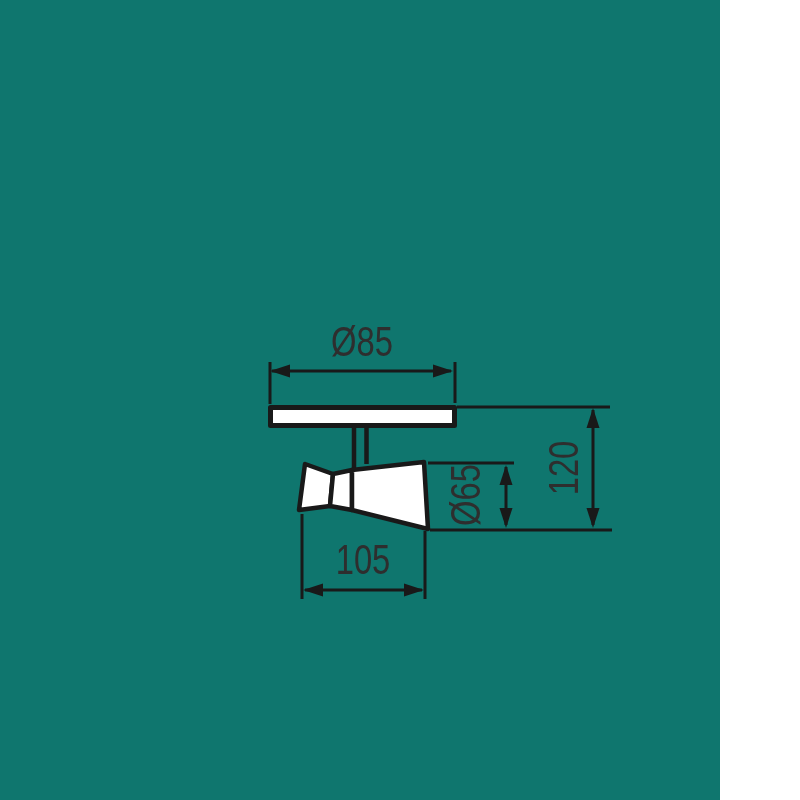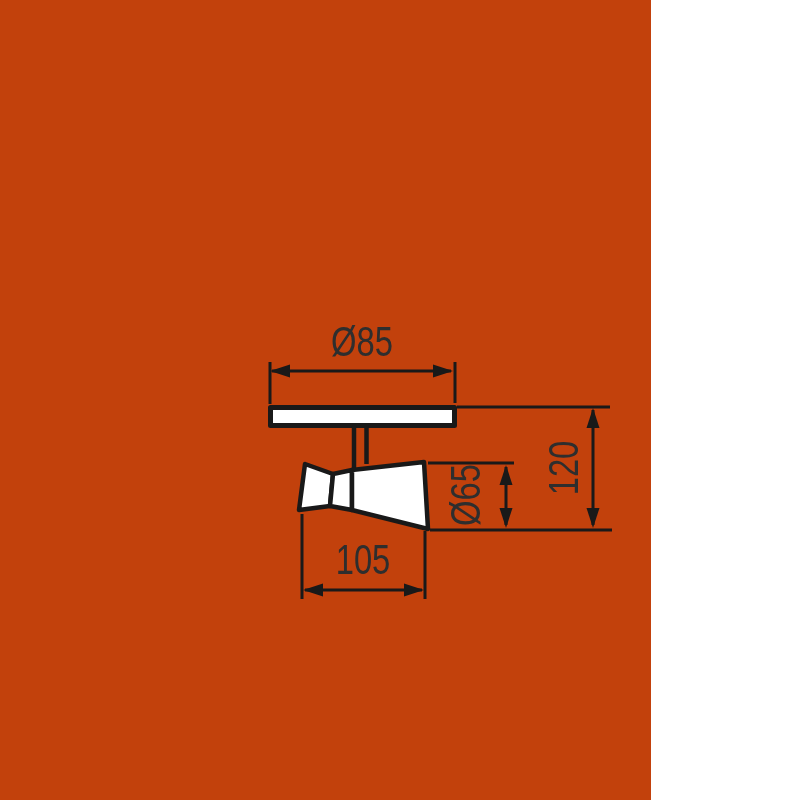--- a/index.html
+++ b/index.html
@@ -5,23 +5,23 @@
   html, body {
     margin: 0;
     padding: 0;
     width: 800px;
     height: 800px;
     background: #ffffff;
     overflow: hidden;
   }
   .stage {
     position: relative;
-    width: 651px;
+    width: 720px;
     height: 800px;
-    background: #c2410c;
+    background: #0f766e;
   }
   svg { display: block; }
   .dim-text {
     font-family: "Liberation Sans", "DejaVu Sans", sans-serif;
     font-size: 42px;
     font-weight: 400;
     fill: #2e2e2e;
     text-anchor: middle;
   }
 </style>

